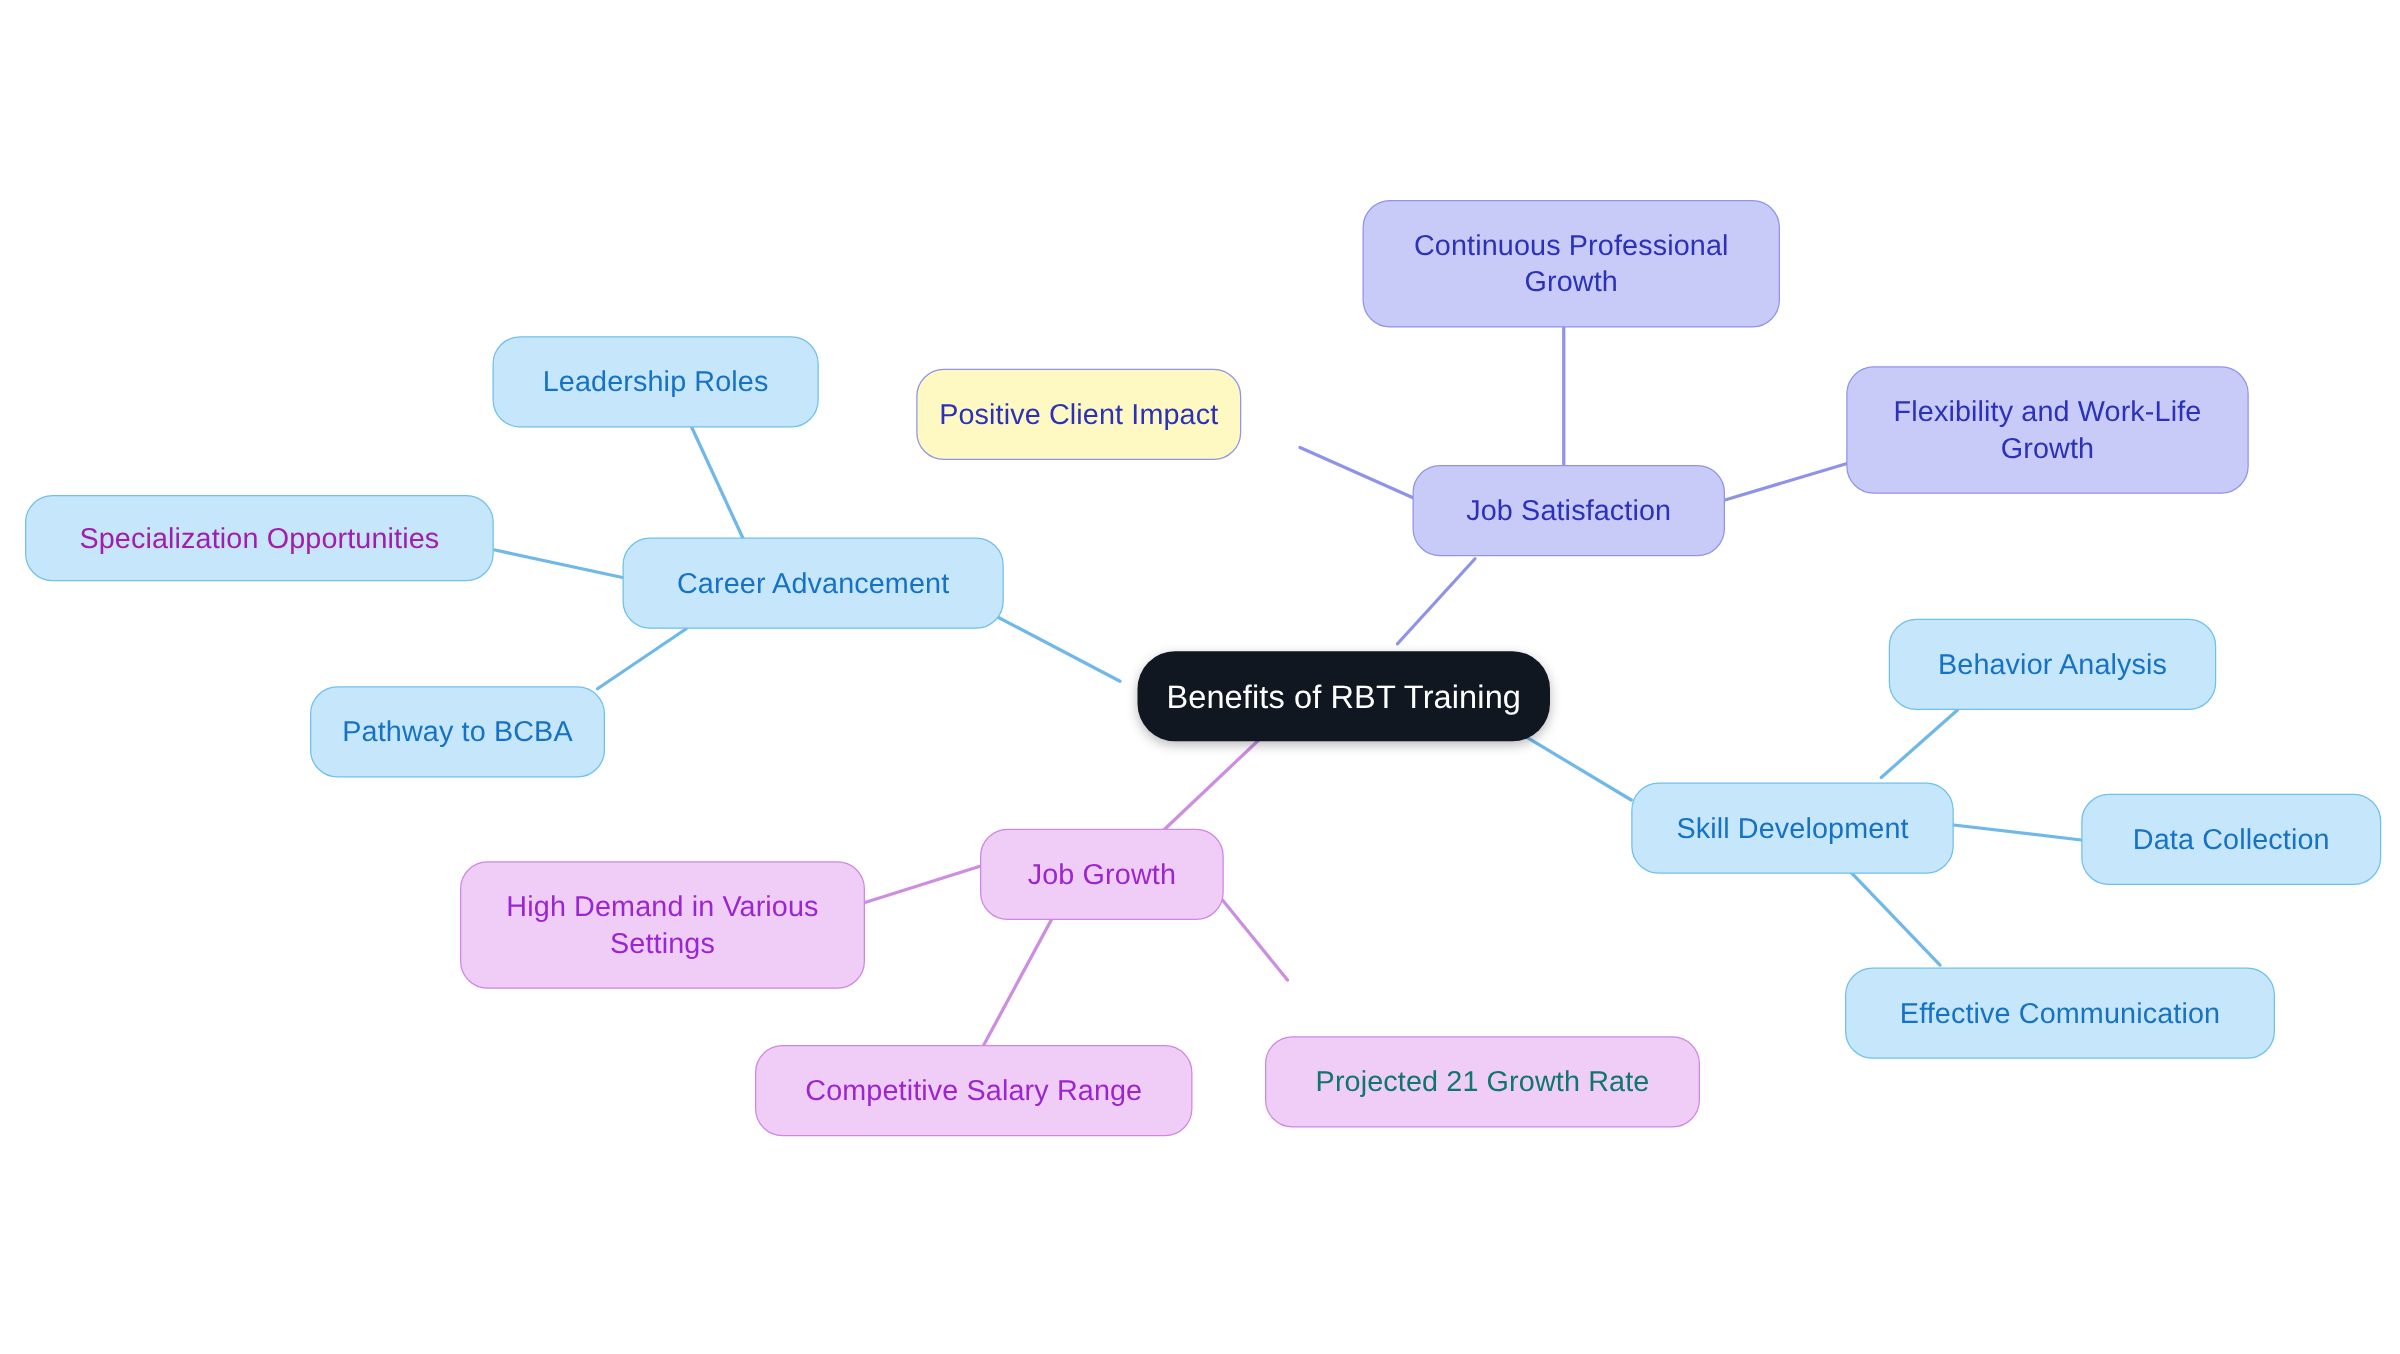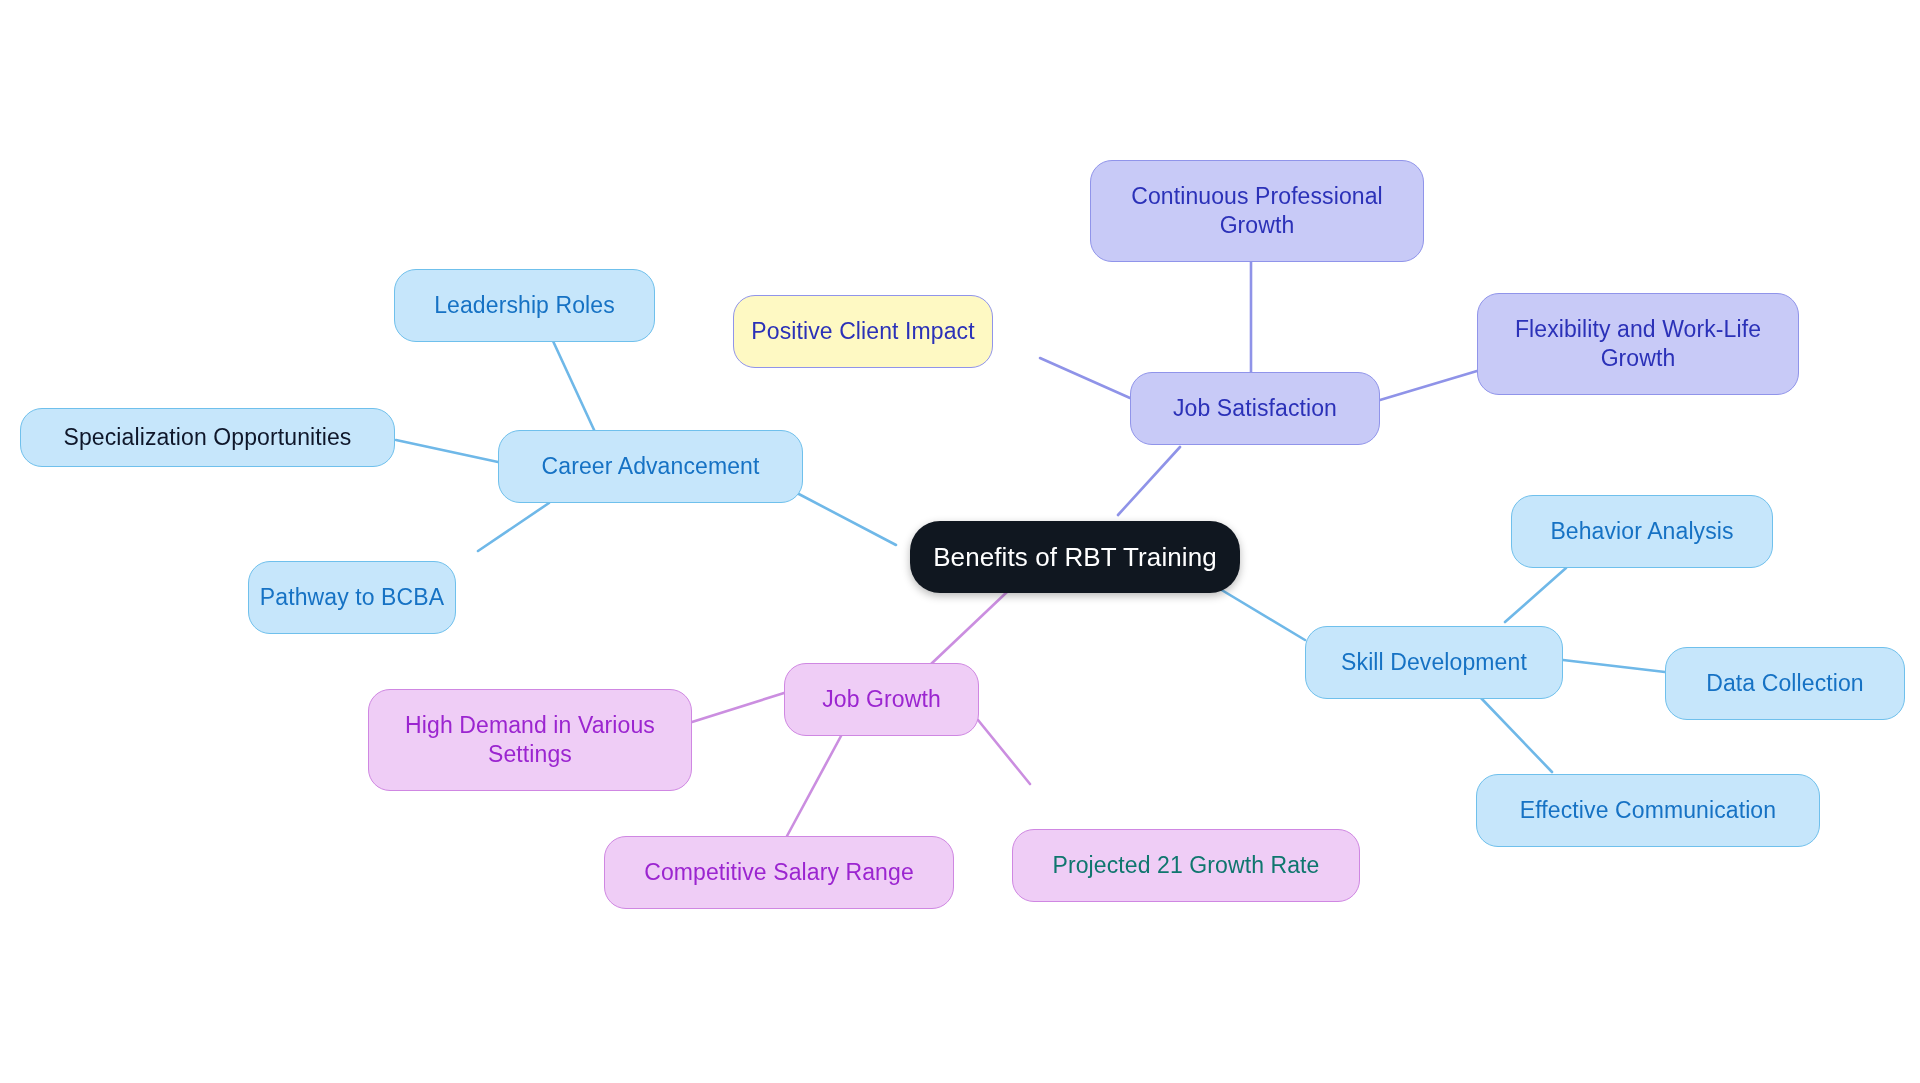--- a/index.html
+++ b/index.html
@@ -69,31 +69,31 @@
       <line x1="1563" y1="660" x2="1665" y2="672" stroke="#6fb8e8" stroke-width="2.6" stroke-linecap="round"></line>
       <line x1="1481" y1="698" x2="1552" y2="772" stroke="#6fb8e8" stroke-width="2.6" stroke-linecap="round"></line>
       <line x1="784" y1="693" x2="692" y2="722" stroke="#cb8ee0" stroke-width="2.6" stroke-linecap="round"></line>
       <line x1="841" y1="736" x2="787" y2="836" stroke="#cb8ee0" stroke-width="2.6" stroke-linecap="round"></line>
       <line x1="978" y1="720" x2="1030" y2="784" stroke="#cb8ee0" stroke-width="2.6" stroke-linecap="round"></line>
     </svg>
   <div id="nodes">
       <div class="node node-root" style="left: 910px; top: 521px; width: 330px; height: 72px; background: rgb(16, 23, 32); border-color: rgb(16, 23, 32); color: rgb(255, 255, 255);"><span>Benefits of RBT Training</span></div>
       <div class="node node-branch" style="left: 498px; top: 430px; width: 305px; height: 73px; background: rgb(198, 230, 251); border-color: rgb(111, 192, 236); color: rgb(22, 114, 196);"><span>Career Advancement</span></div>
       <div class="node node-leaf" style="left: 394px; top: 269px; width: 261px; height: 73px; background: rgb(198, 230, 251); border-color: rgb(111, 192, 236); color: rgb(22, 114, 196);"><span>Leadership Roles</span></div>
-      <div class="node node-leaf" style="left: 20px; top: 396px; width: 375px; height: 59px; background: rgb(198, 230, 251); border-color: rgb(111, 192, 236); color: #0f172a; margin-top: 12px;"><span>Specialization Opportunities</span></div>
-      <div class="node node-leaf" style="left: 248px; top: 549px; width: 208px; height: 73px; background: rgb(198, 230, 251); border-color: rgb(111, 192, 236); color: rgb(22, 114, 196); margin-top: 12px;"><span>Pathway to BCBA</span></div>
+      <div class="node node-leaf" style="left: 20px; top: 396px; width: 375px; height: 69px; background: rgb(198, 230, 251); border-color: rgb(111, 192, 236); color: #a21caf;"><span>Specialization Opportunities</span></div>
+      <div class="node node-leaf" style="left: 248px; top: 549px; width: 236px; height: 73px; background: rgb(198, 230, 251); border-color: rgb(111, 192, 236); color: rgb(22, 114, 196);"><span>Pathway to BCBA</span></div>
       <div class="node node-branch" style="left: 1130px; top: 372px; width: 250px; height: 73px; background: rgb(200, 202, 247); border-color: rgb(144, 148, 234); color: rgb(43, 49, 184);"><span>Job Satisfaction</span></div>
       <div class="node node-leaf" style="left: 1090px; top: 160px; width: 334px; height: 102px; background: rgb(200, 202, 247); border-color: rgb(144, 148, 234); color: rgb(43, 49, 184);"><span>Continuous Professional
 Growth</span></div>
       <div class="node node-leaf" style="left: 733px; top: 295px; width: 260px; height: 73px; background: #fef9c3; border-color: rgb(144, 148, 234); color: rgb(43, 49, 184);"><span>Positive Client Impact</span></div>
       <div class="node node-leaf" style="left: 1477px; top: 293px; width: 322px; height: 102px; background: rgb(200, 202, 247); border-color: rgb(144, 148, 234); color: rgb(43, 49, 184);"><span>Flexibility and Work-Life
 Growth</span></div>
       <div class="node node-branch" style="left: 1305px; top: 626px; width: 258px; height: 73px; background: rgb(198, 230, 251); border-color: rgb(111, 192, 236); color: rgb(22, 114, 196);"><span>Skill Development</span></div>
       <div class="node node-leaf" style="left: 1511px; top: 495px; width: 262px; height: 73px; background: rgb(198, 230, 251); border-color: rgb(111, 192, 236); color: rgb(22, 114, 196);"><span>Behavior Analysis</span></div>
-      <div class="node node-leaf" style="left: 1665px; top: 635px; width: 240px; height: 73px; background: rgb(198, 230, 251); border-color: rgb(111, 192, 236); color: rgb(22, 114, 196); margin-top: 12px;"><span>Data Collection</span></div>
+      <div class="node node-leaf" style="left: 1665px; top: 635px; width: 240px; height: 73px; background: rgb(198, 230, 251); border-color: rgb(111, 192, 236); color: rgb(22, 114, 196);"><span>Data Collection</span></div>
       <div class="node node-leaf" style="left: 1429px; top: 774px; width: 344px; height: 73px; background: rgb(198, 230, 251); border-color: rgb(111, 192, 236); color: rgb(22, 114, 196); margin-left: 47px;"><span>Effective Communication</span></div>
       <div class="node node-branch" style="left: 784px; top: 663px; width: 195px; height: 73px; background: rgb(239, 205, 246); border-color: rgb(207, 135, 226); color: rgb(155, 37, 208);"><span>Job Growth</span></div>
       <div class="node node-leaf" style="left: 368px; top: 689px; width: 324px; height: 102px; background: rgb(239, 205, 246); border-color: rgb(207, 135, 226); color: rgb(155, 37, 208);"><span>High Demand in Various
 Settings</span></div>
       <div class="node node-leaf" style="left: 604px; top: 836px; width: 350px; height: 73px; background: rgb(239, 205, 246); border-color: rgb(207, 135, 226); color: rgb(155, 37, 208);"><span>Competitive Salary Range</span></div>
       <div class="node node-leaf" style="left: 1012px; top: 783px; width: 348px; height: 73px; background: rgb(239, 205, 246); border-color: rgb(207, 135, 226); color: #0f766e; margin-top: 46px;"><span>Projected 21 Growth Rate</span></div>
     </div>
 </div>
 
 </body></html>

